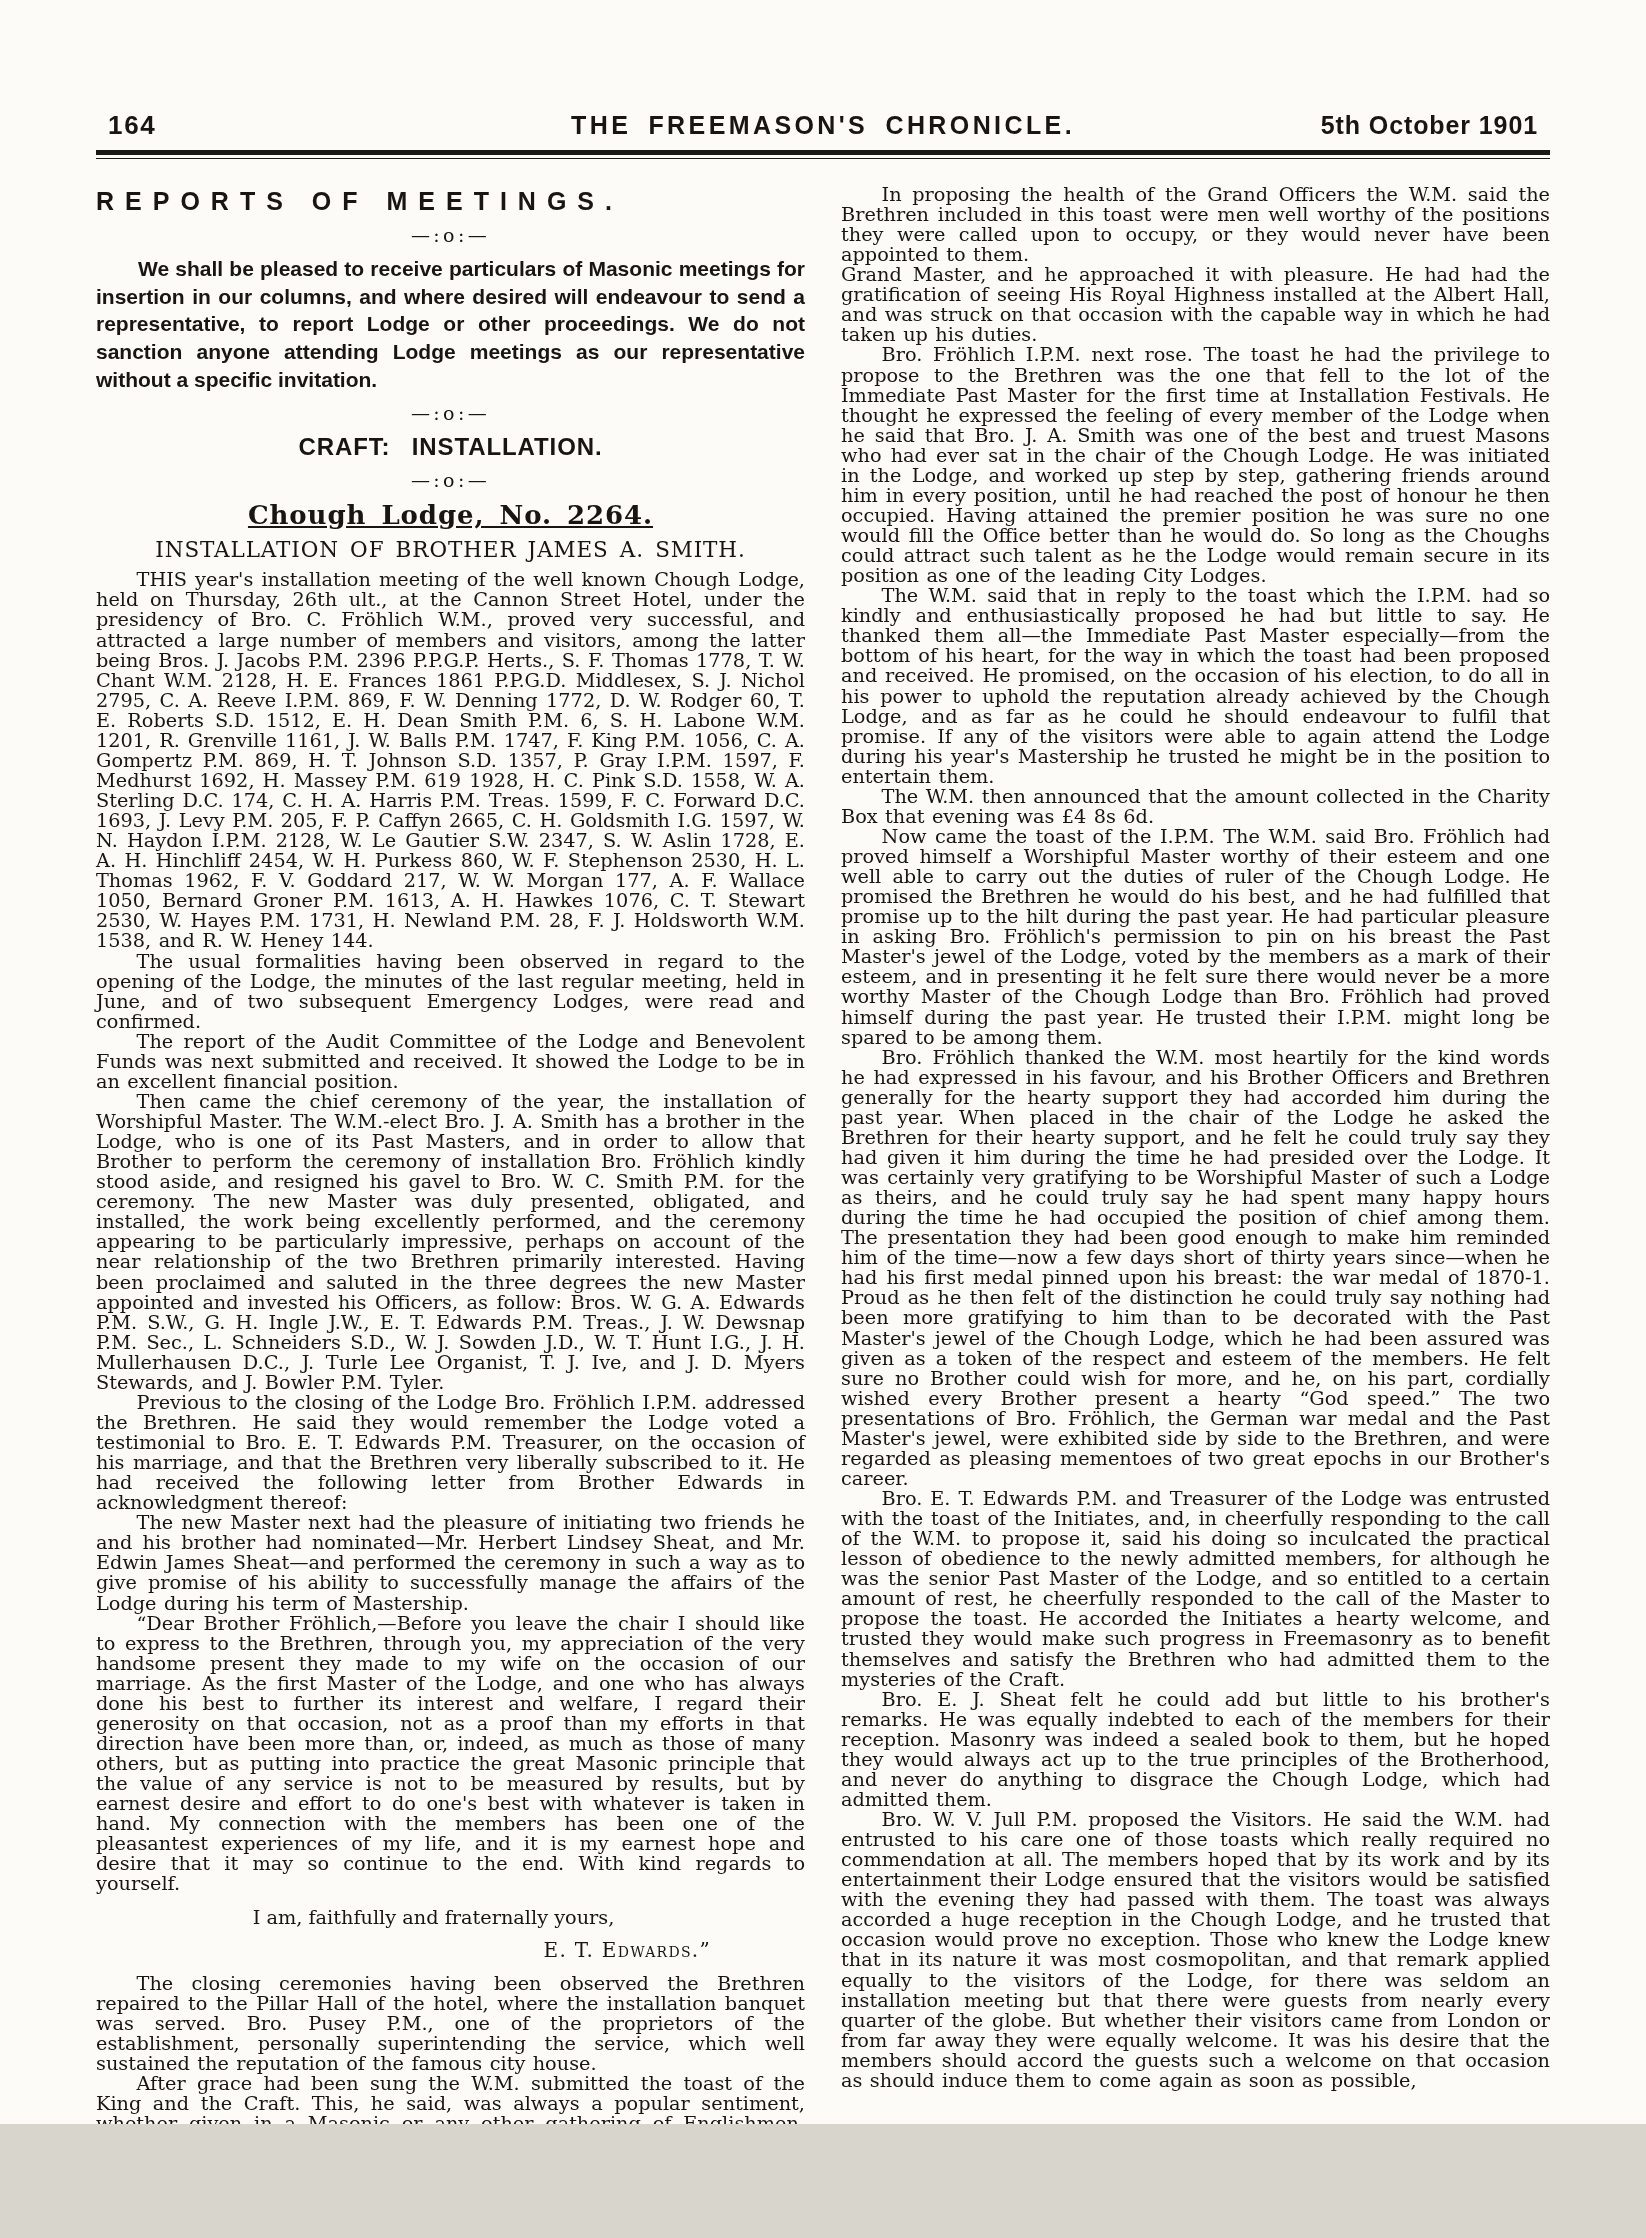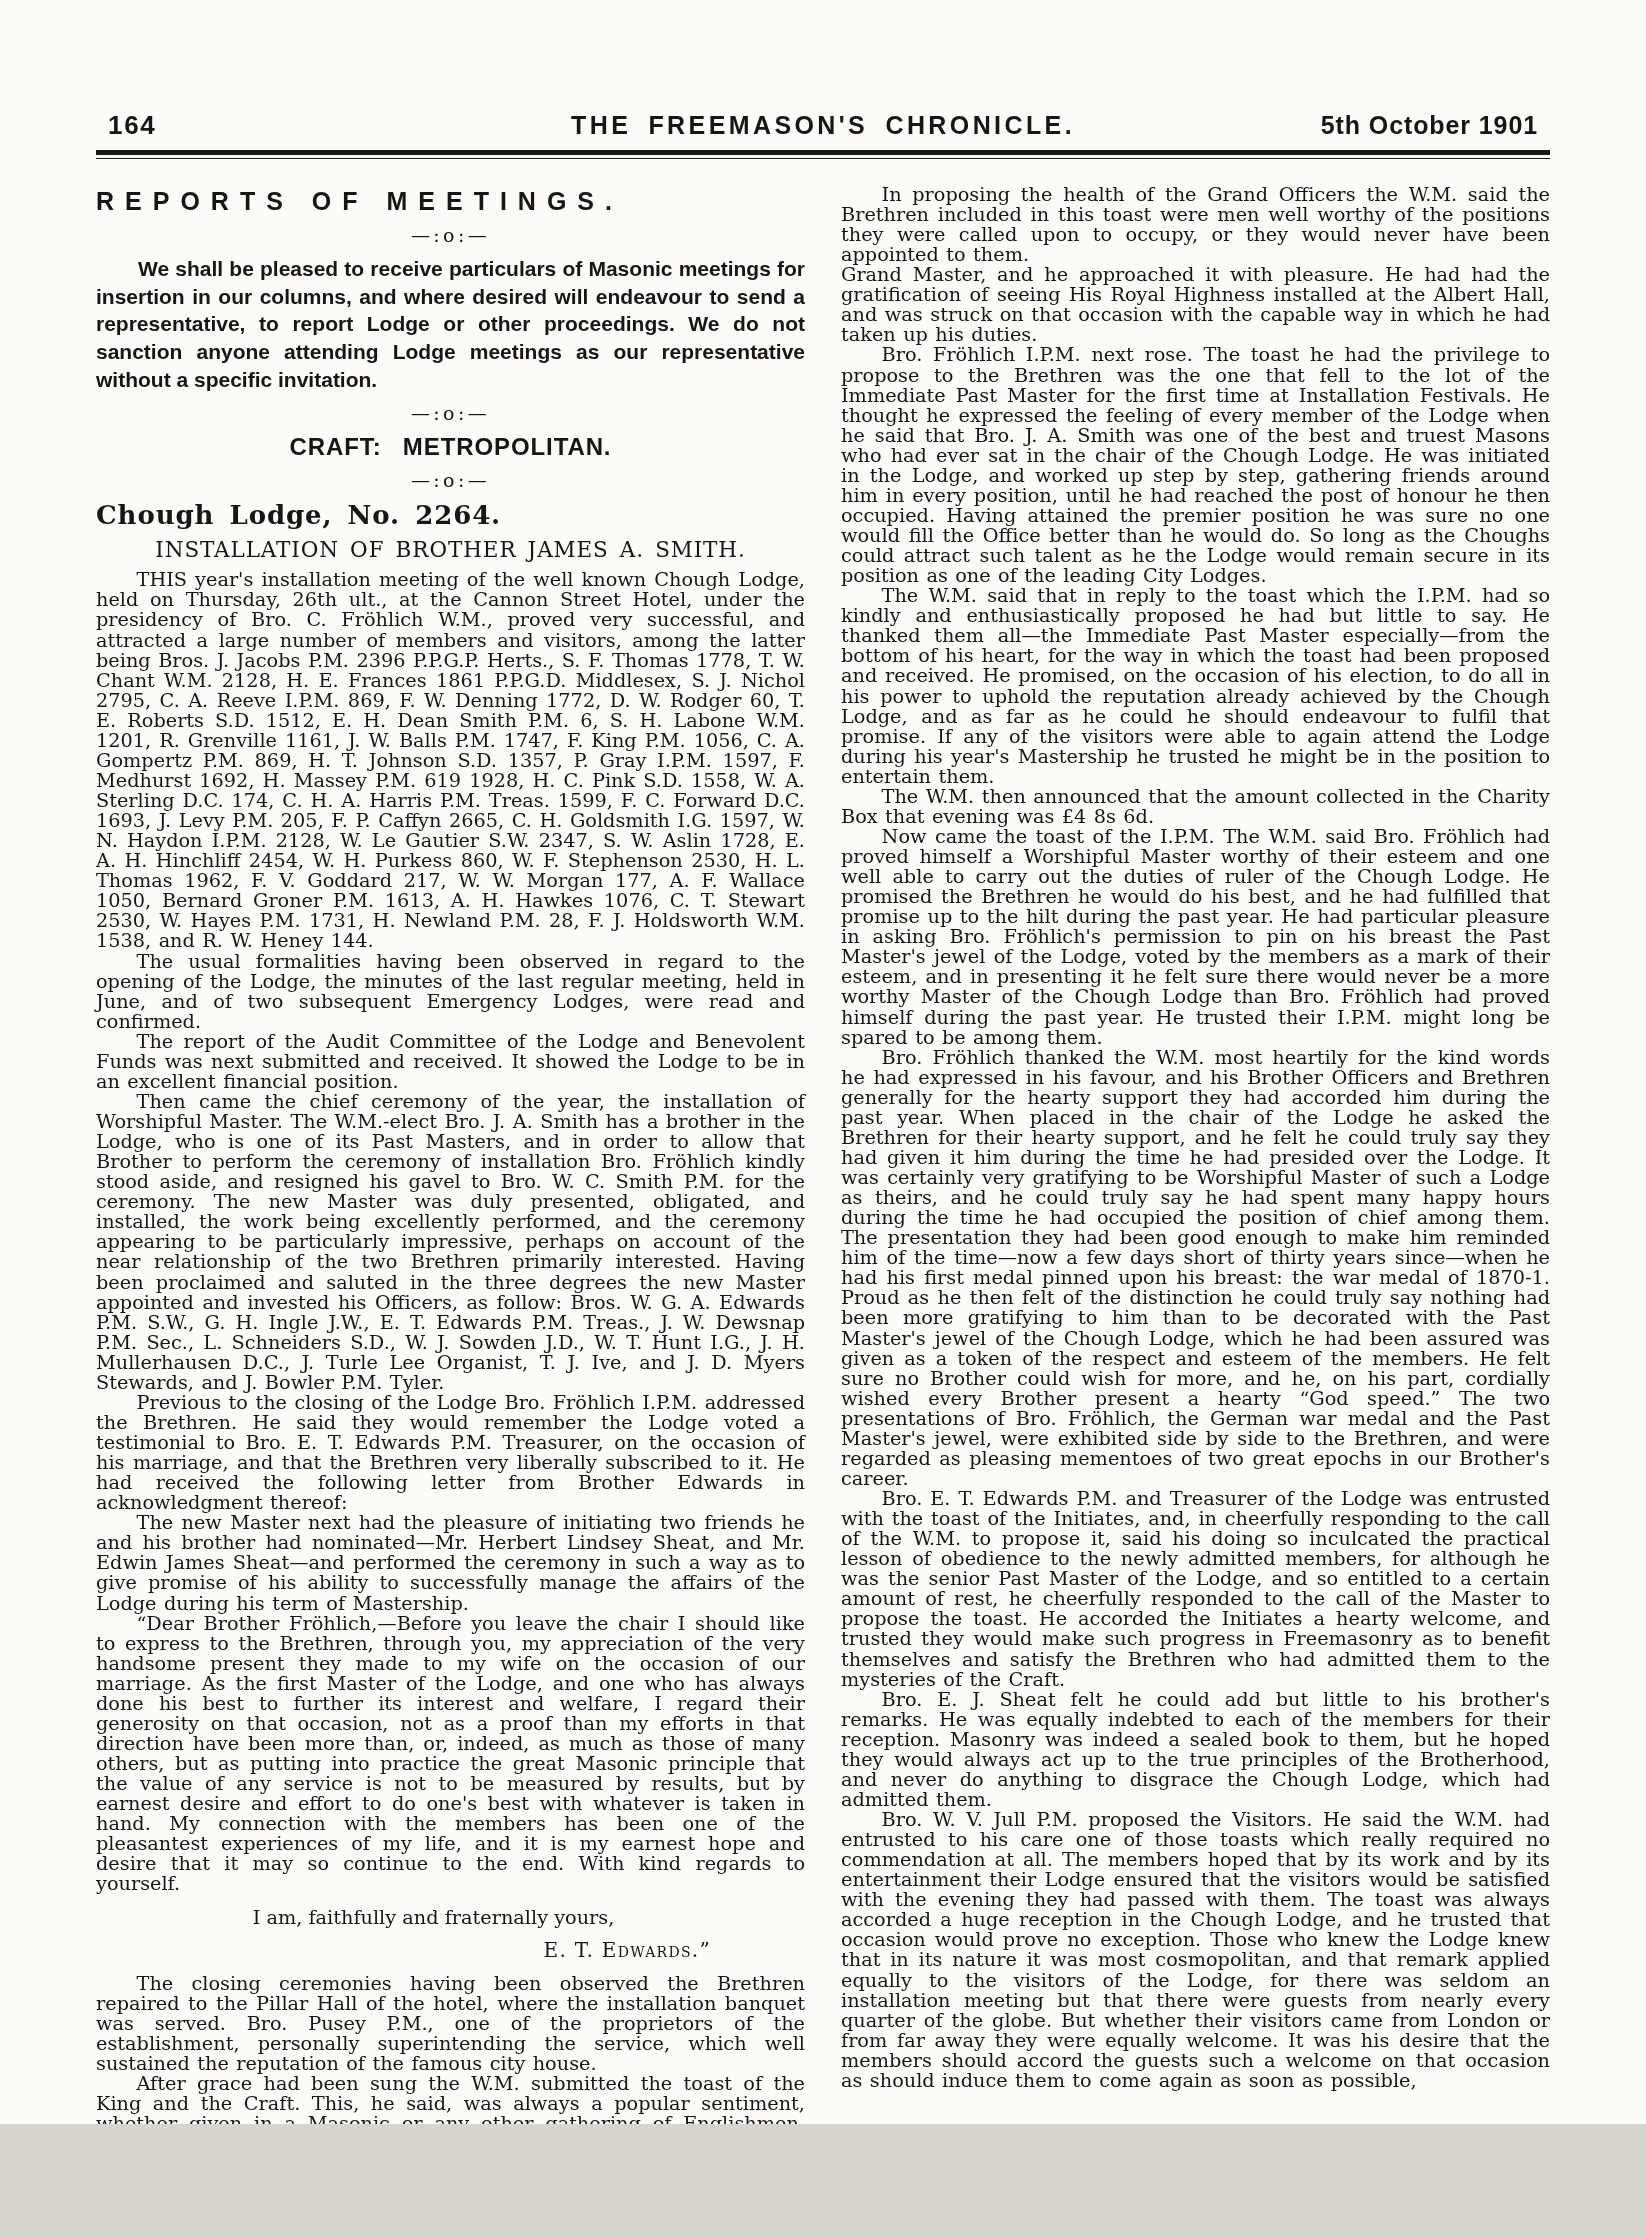--- a/index.html
+++ b/index.html
@@ -35,22 +35,22 @@
   .intro {
     font-family:"Liberation Sans", sans-serif; font-weight:bold;
     font-size:21px; line-height:1.32; text-align:justify; text-indent:2em;
     margin:1.7px 0;
   }
   .craft {
     text-align:center; font-family:"Liberation Sans", sans-serif; font-weight:bold;
     font-size:24px; letter-spacing:0.9px; word-spacing:13.7px; margin:1.7px 0;
   }
   .lodge-title {
-    text-align:left; font-weight:bold; font-size:26px;
-    letter-spacing:0.9px; word-spacing:5.2px; margin:8.6px 0 6.9px 0;
+    text-align:center; font-weight:bold; font-size:26px;
+    letter-spacing:0.9px; word-spacing:5.2px; margin:8.6px 0 6.9px 0;text-decoration:underline;
   }
   .subhead { text-align:center; font-size:21.5px; letter-spacing:0.9px; word-spacing:3.4px; margin:1.7px 0 8.6px 0; }
   .para {
     font-size:19.3px; line-height:1.04; text-align:justify; text-indent:2.1em;
     margin:0; word-spacing:1.3px;
   }
   .para.no-indent { text-indent:0; }
   .letter-close { font-size:19.3px; text-align:center; text-indent:0; margin:12px 34px 5.2px 0; }
   .signature {
     font-size:20px; text-align:right; text-indent:0; padding-right:94px;
@@ -69,21 +69,21 @@
   </div>
   <div class="rule-double"></div>
 
   <div class="columns">
 
     <div class="col">
       <div class="h-spaced">REPORTS OF MEETINGS.</div>
       <div class="sep">—:o:—</div>
       <p class="intro">We shall be pleased to receive particulars of Masonic meetings for insertion in our columns, and where desired will endeavour to send a representative, to report Lodge or other proceedings.  We do not sanction anyone attending Lodge meetings as our representative without a specific invitation.</p>
       <div class="sep">—:o:—</div>
-      <div class="craft">CRAFT:  METROPOLITAN.</div>
+      <div class="craft">CRAFT:  INSTALLATION.</div>
       <div class="sep">—:o:—</div>
       <div class="lodge-title">Chough Lodge, No. 2264.</div>
       <div class="subhead">INSTALLATION OF BROTHER JAMES A. SMITH.</div>
       <p class="para">THIS year's installation meeting of the well known Chough Lodge, held on Thursday, 26th ult., at the Cannon Street Hotel, under the presidency of Bro. C. Fröhlich W.M., proved very successful, and attracted a large number of members and visitors, among the latter being Bros. J. Jacobs P.M. 2396 P.P.G.P. Herts., S. F. Thomas 1778, T. W. Chant W.M. 2128, H. E. Frances 1861 P.P.G.D. Middlesex, S. J. Nichol 2795, C. A. Reeve I.P.M. 869, F. W. Denning 1772, D. W. Rodger 60, T. E. Roberts S.D. 1512, E. H. Dean Smith P.M. 6, S. H. Labone W.M. 1201, R. Grenville 1161, J. W. Balls P.M. 1747, F. King P.M. 1056, C. A. Gompertz P.M. 869, H. T. Johnson S.D. 1357, P. Gray I.P.M. 1597, F. Medhurst 1692, H. Massey P.M. 619 1928, H. C. Pink S.D. 1558, W. A. Sterling D.C. 174, C. H. A. Harris P.M. Treas. 1599, F. C. Forward D.C. 1693, J. Levy P.M. 205, F. P. Caffyn 2665, C. H. Goldsmith I.G. 1597, W. N. Haydon I.P.M. 2128, W. Le Gautier S.W. 2347, S. W. Aslin 1728, E. A. H. Hinchliff 2454, W. H. Purkess 860, W. F. Stephenson 2530, H. L. Thomas 1962, F. V. Goddard 217, W. W. Morgan 177, A. F. Wallace 1050, Bernard Groner P.M. 1613, A. H. Hawkes 1076, C. T. Stewart 2530, W. Hayes P.M. 1731, H. Newland P.M. 28, F. J. Holdsworth W.M. 1538, and R. W. Heney 144.</p>
       <p class="para">The usual formalities having been observed in regard to the opening of the Lodge, the minutes of the last regular meeting, held in June, and of two subsequent Emergency Lodges, were read and confirmed.</p>
       <p class="para">The report of the Audit Committee of the Lodge and Benevolent Funds was next submitted and received.  It showed the Lodge to be in an excellent financial position.</p>
       <p class="para">Then came the chief ceremony of the year, the installation of Worshipful Master.  The W.M.-elect Bro. J. A. Smith has a brother in the Lodge, who is one of its Past Masters, and in order to allow that Brother to perform the ceremony of installation Bro. Fröhlich kindly stood aside, and resigned his gavel to Bro. W. C. Smith P.M. for the ceremony.  The new Master was duly presented, obligated, and installed, the work being excellently performed, and the ceremony appearing to be particularly impressive, perhaps on account of the near relationship of the two Brethren primarily interested.  Having been proclaimed and saluted in the three degrees the new Master appointed and invested his Officers, as follow: Bros. W. G. A. Edwards P.M. S.W., G. H. Ingle J.W., E. T. Edwards P.M. Treas., J. W. Dewsnap P.M. Sec., L. Schneiders S.D., W. J. Sowden J.D., W. T. Hunt I.G., J. H. Mullerhausen D.C., J. Turle Lee Organist, T. J. Ive, and J. D. Myers Stewards, and J. Bowler P.M. Tyler.</p>
       <p class="para">Previous to the closing of the Lodge Bro. Fröhlich I.P.M. addressed the Brethren.  He said they would remember the Lodge voted a testimonial to Bro. E. T. Edwards P.M. Treasurer, on the occasion of his marriage, and that the Brethren very liberally subscribed to it.  He had received the following letter from Brother Edwards in acknowledgment thereof:</p>
       <p class="para">The new Master next had the pleasure of initiating two friends he and his brother had nominated—Mr. Herbert Lindsey Sheat, and Mr. Edwin James Sheat—and performed the ceremony in such a way as to give promise of his ability to successfully manage the affairs of the Lodge during his term of Mastership.</p>
       <p class="para">“Dear Brother Fröhlich,—Before you leave the chair I should like to express to the Brethren, through you, my appreciation of the very handsome present they made to my wife on the occasion of our marriage.  As the first Master of the Lodge, and one who has always done his best to further its interest and welfare, I regard their generosity on that occasion, not as a proof than my efforts in that direction have been more than, or, indeed, as much as those of many others, but as putting into practice the great Masonic principle that the value of any service is not to be measured by results, but by earnest desire and effort to do one's best with whatever is taken in hand.  My connection with the members has been one of the pleasantest experiences of my life, and it is my earnest hope and desire that it may so continue to the end.  With kind regards to yourself.</p>

